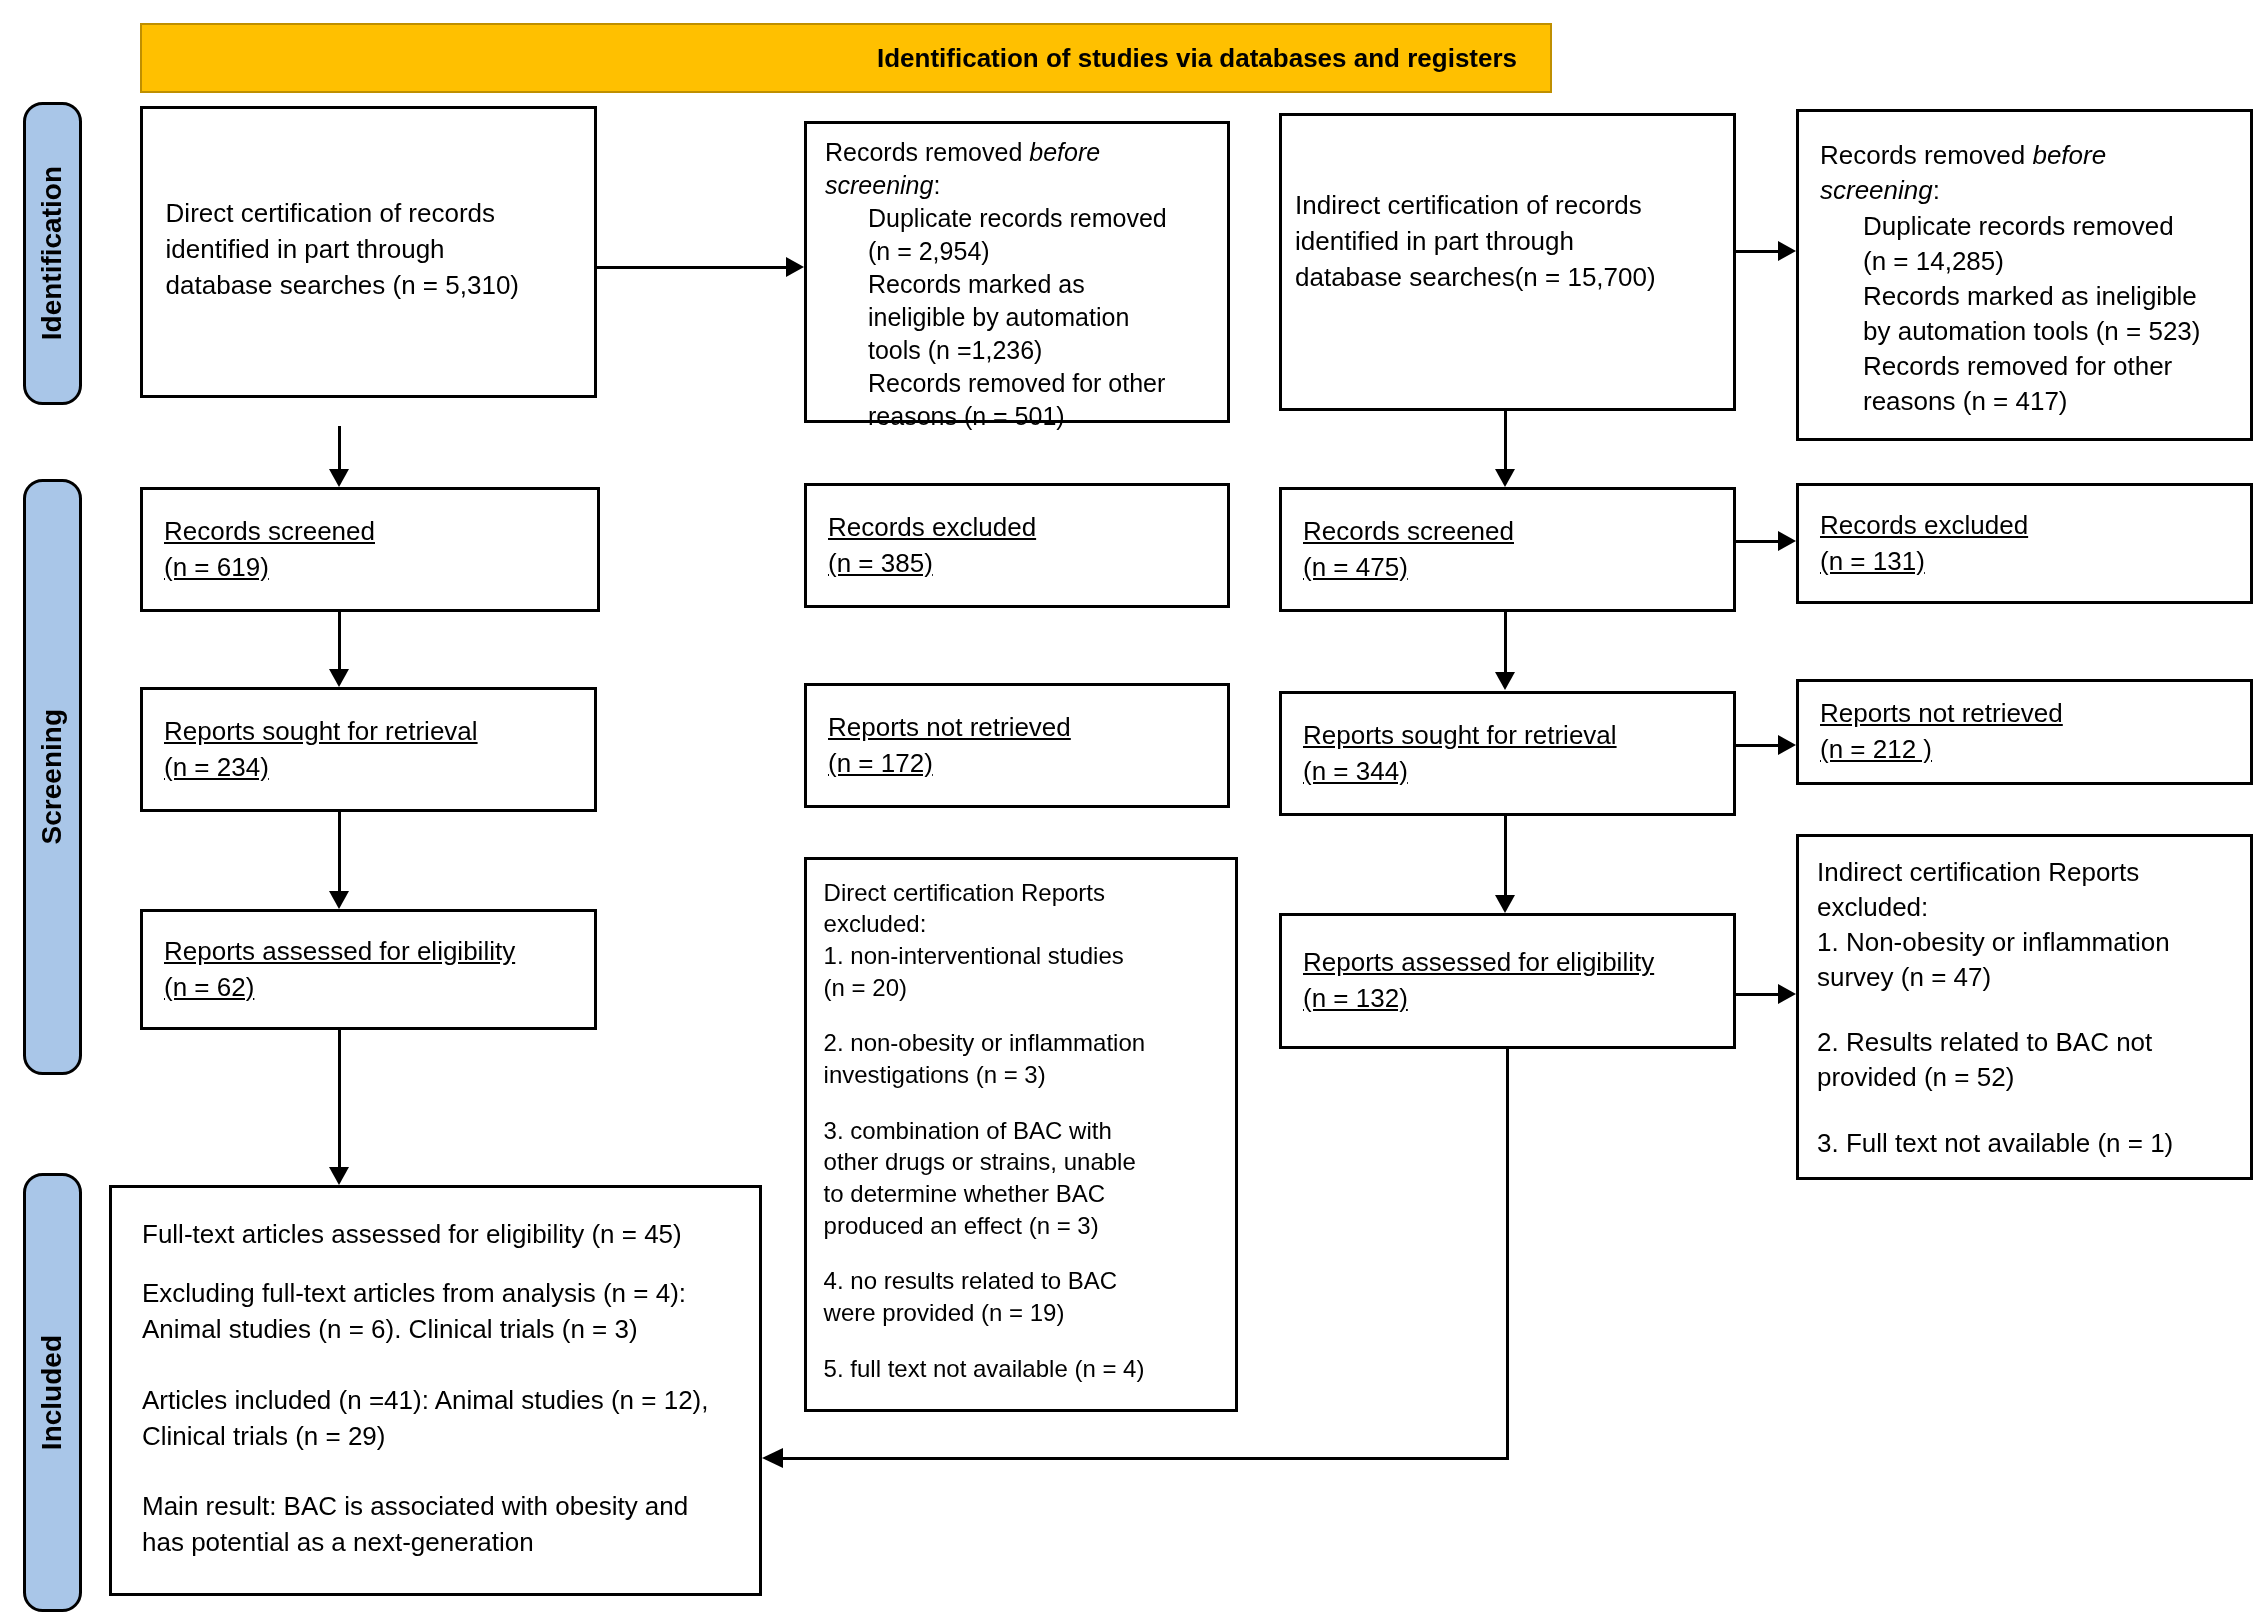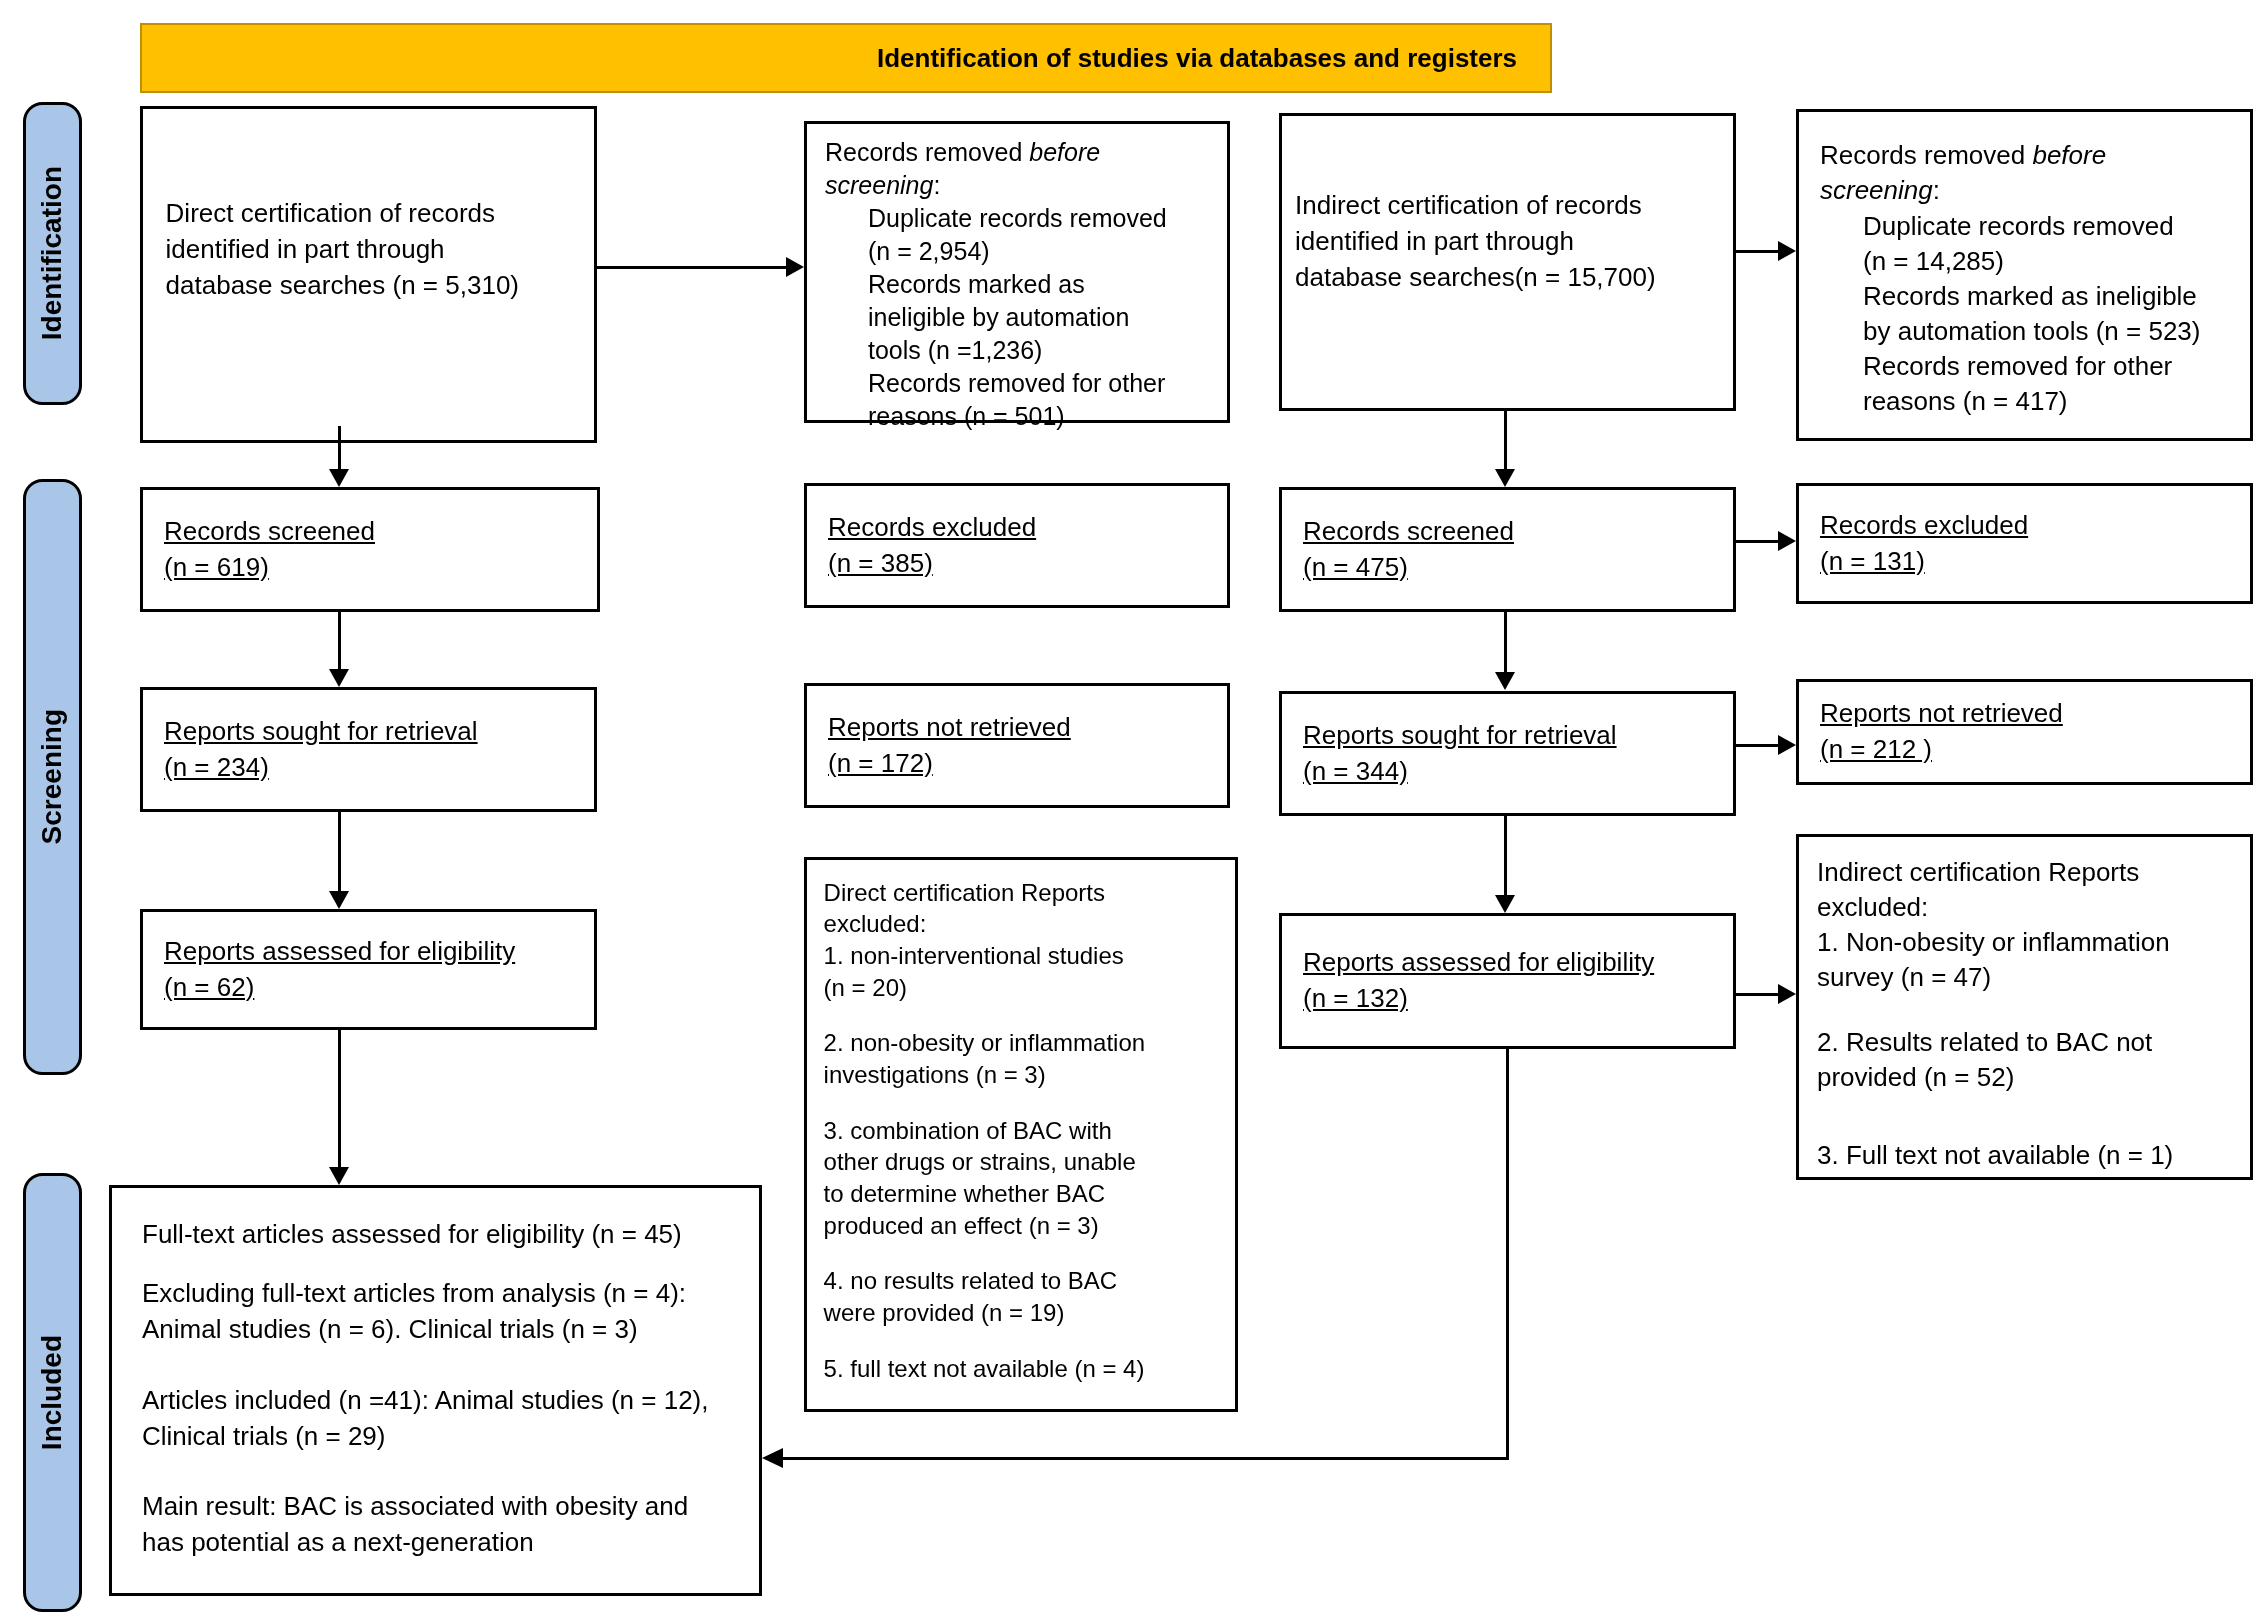--- a/index.html
+++ b/index.html
@@ -75,21 +75,21 @@
   <div class="stage" style="top:102px;height:303px;">
     <span>Identification</span>
   </div>
   <div class="stage" style="top:479px;height:596px;">
     <span>Screening</span>
   </div>
   <div class="stage" style="top:1173px;height:439px;">
     <span>Included</span>
   </div>
 
-  <div class="box" style="left:140px;top:106px;width:457px;height:337px;padding:87px 19px 0 22.6px;">
+  <div class="box" style="left:140px;top:106px;width:457px;height:292px;padding:87px 19px 0 22.6px;">
     <div class="txt">Direct certification of records
 identified in part through
 database searches (n = 5,310)</div>
   </div>
 
   <div class="box" style="left:804px;top:121px;width:426px;height:302px;padding:12px 10.6px 0 18px;font-size:25px;line-height:1.32;">
     <div style="max-width:377px;"><span>Records removed </span><span class="it">before screening</span><span>:</span></div>
     <div class="indent txt">Duplicate records removed
 (n = 2,954)</div>
     <div class="indent txt">Records marked as
@@ -173,21 +173,21 @@
   <div class="box vcenter pad" style="left:1279px;top:913px;width:457px;height:136px;">
     <div class="txt">Reports assessed for eligibility
 (n = 132)</div>
   </div>
 
   <div class="box" style="left:1796px;top:834px;width:457px;height:346px;padding:18px 10.6px 0 18px;line-height:1.35;">
     <div class="para" style="margin-bottom:30px;">Indirect certification Reports
 excluded:
 1. Non-obesity or inflammation
 survey (n = 47)</div>
-    <div class="para" style="margin-bottom:42px;">2. Results related to BAC not
+    <div class="para" style="margin-bottom:30px;">2. Results related to BAC not
 provided (n = 52)</div>
     <div class="para">3. Full text not available (n = 1)</div>
   </div>
 
   <div class="box" style="left:109px;top:1185px;width:653px;height:411px;padding:29px 22.6px 0 30px;">
     <div class="para" style="margin-bottom:23px;">Full-text articles assessed for eligibility (n = 45)</div>
     <div class="para" style="margin-bottom:35px;">Excluding full-text articles from analysis (n = 4):
 Animal studies (n = 6). Clinical trials (n = 3)</div>
     <div class="para" style="margin-bottom:35px;">Articles included (n =41): Animal studies (n = 12),
 Clinical trials (n = 29)</div>

